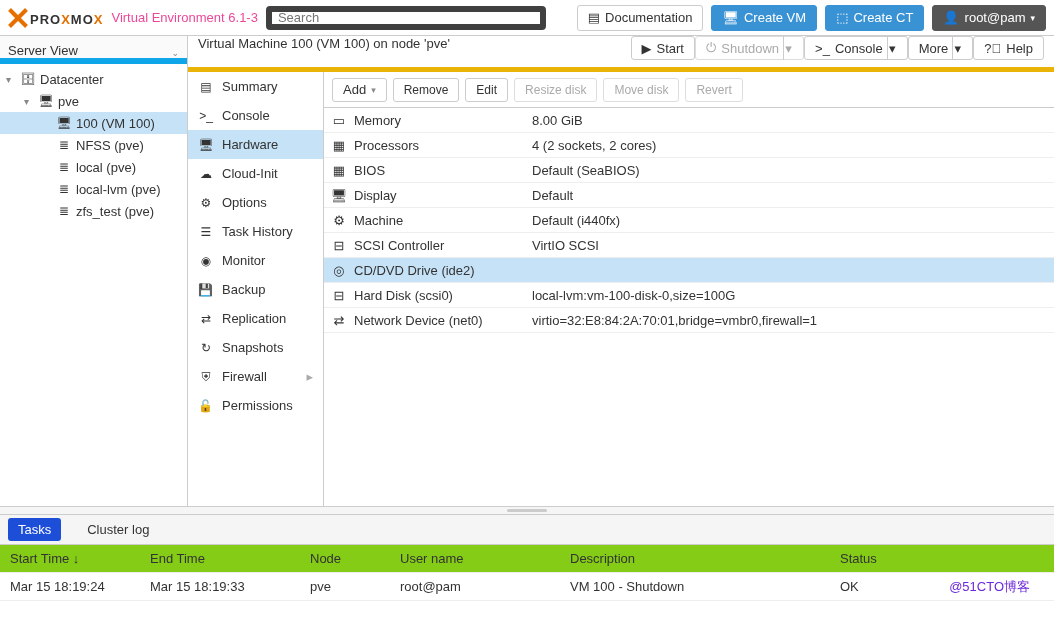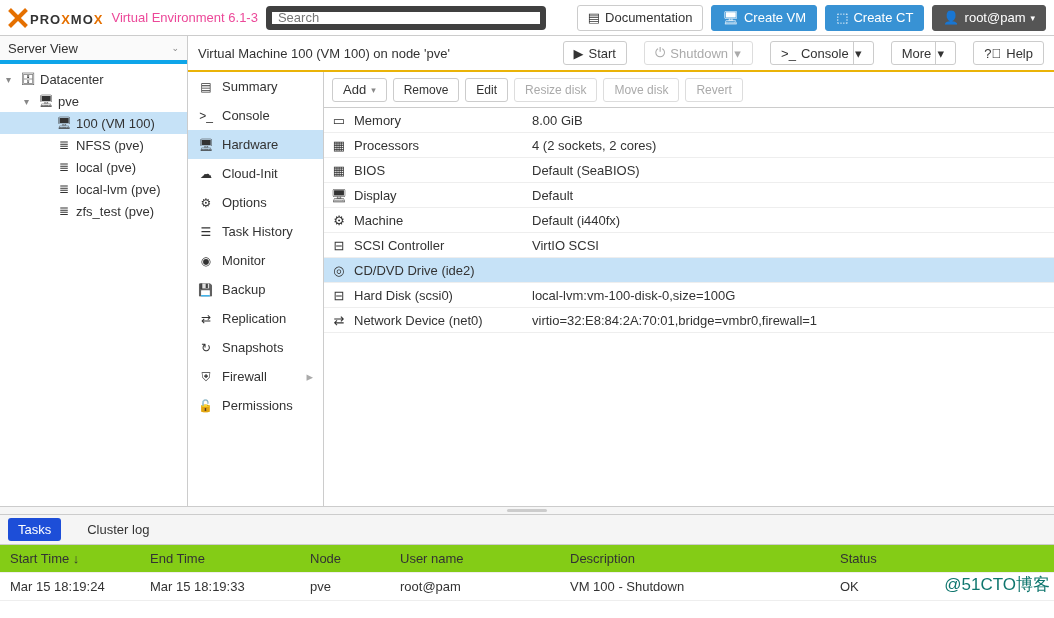--- a/index.html
+++ b/index.html
@@ -15,28 +15,28 @@
 .ver{color:#ec4899;font-size:13px}
 .search{flex:0 0 280px;height:24px;border:6px solid #404040;padding:0 6px;border-radius:4px}
 .spacer{flex:1}
 .btn{height:26px;padding:0 10px;border:1px solid #ccc;background:#fff;border-radius:3px;display:inline-flex;align-items:center;gap:5px;cursor:pointer}
 .btn.blue{background:#3892d4;border-color:#3892d4;color:#fff}
 .btn.blue *{color:#fff}
 .btn.dark{background:#555;border-color:#555;color:#fff}
 .btn.dark *{color:#fff}
 .main{display:flex;height:470px}
 .tree-panel{width:188px;border-right:1px solid #ccc;background:#fff}
-.tree-hdr{height:28px;border-bottom:4px solid #0ea5e9;display:flex;align-items:center;padding:0 8px;justify-content:space-between;background:#fafafa}
+.tree-hdr{height:28px;border-bottom:6px solid #0ea5e9;display:flex;align-items:flex-end;padding:0 8px;justify-content:space-between;background:#fafafa}
 .tree{padding:4px 0}
 .tree-item{height:22px;display:flex;align-items:center;padding:0 4px;gap:4px;cursor:pointer}
 .tree-item.sel{background:#c6e2f7}
 .caret{width:10px;font-size:10px;color:#888}
 .ico{width:16px;height:16px;display:inline-flex;align-items:center;justify-content:center;font-size:12px}
 .content{flex:1;display:flex;flex-direction:column;background:#fff}
-.crumb{height:36px;border-bottom:2px solid #eab308;display:flex;align-items:center;padding:0 10px;gap:17px}
+.crumb{height:36px;border-bottom:5px solid #eab308;display:flex;align-items:flex-start;padding:0 10px;gap:0}
 .crumb-title{flex:1}
 .btn.sm{height:24px;font-size:12px}
 .btn.dis{color:#aaa;border-color:#ddd;cursor:default}
 .btn.dis *{color:#aaa}
 .split{width:10px;height:24px;border-left:1px solid #ccc;margin-left:-1px;display:inline-flex;align-items:center;justify-content:center}
 .body{flex:1;display:flex}
 .side-menu{width:136px;border-right:1px solid #ccc}
 .menu-item{height:29px;display:flex;align-items:center;padding:0 10px;gap:8px;cursor:pointer}
 .menu-item.sel{background:#c6e2f7}
 .hw{flex:1;display:flex;flex-direction:column}
@@ -47,21 +47,21 @@
 .hw-ic{width:30px;display:flex;justify-content:center}
 .hw-k{width:178px}
 .hw-v{flex:1}
 .bottom{position:absolute;bottom:0;left:0;right:0;height:104px;border-top:1px solid #ccc;background:#fff}
 .tabs{height:30px;border-bottom:1px solid #ccc;display:flex;align-items:center;padding:0 8px;gap:16px;background:#f5f5f5}
 .tab{padding:4px 10px;cursor:pointer;border-radius:3px}
 .tab.sel{background:#1d4ed8;color:#fff}
 .log-hdr,.log-row{display:flex;height:28px;align-items:center;border-bottom:1px solid #eee}
 .log-hdr{background:#84cc16;color:#666}
 .c1{width:150px;padding-left:10px}.c2{width:160px}.c3{width:90px}.c4{width:170px}.c5{width:270px}.c6{flex:1}
-.watermark{position:absolute;right:4px;bottom:22px;color:#0f766e;font-size:17px}
+.watermark{position:absolute;right:24px;bottom:22px;color:#6d28d9;font-size:13px}
 .chevron-down{font-size:9px;color:#888}
 .drag-handle{height:8px;background:#f5f5f5;border-top:1px solid #ccc;display:flex;justify-content:center;align-items:center}
 .drag-handle:before{content:'';width:40px;height:3px;background:#ccc;border-radius:2px}
 </style>
 </head>
 <body>
 
 <div class="header">
   <span class="logo">
     <span class="logo-x"></span>

